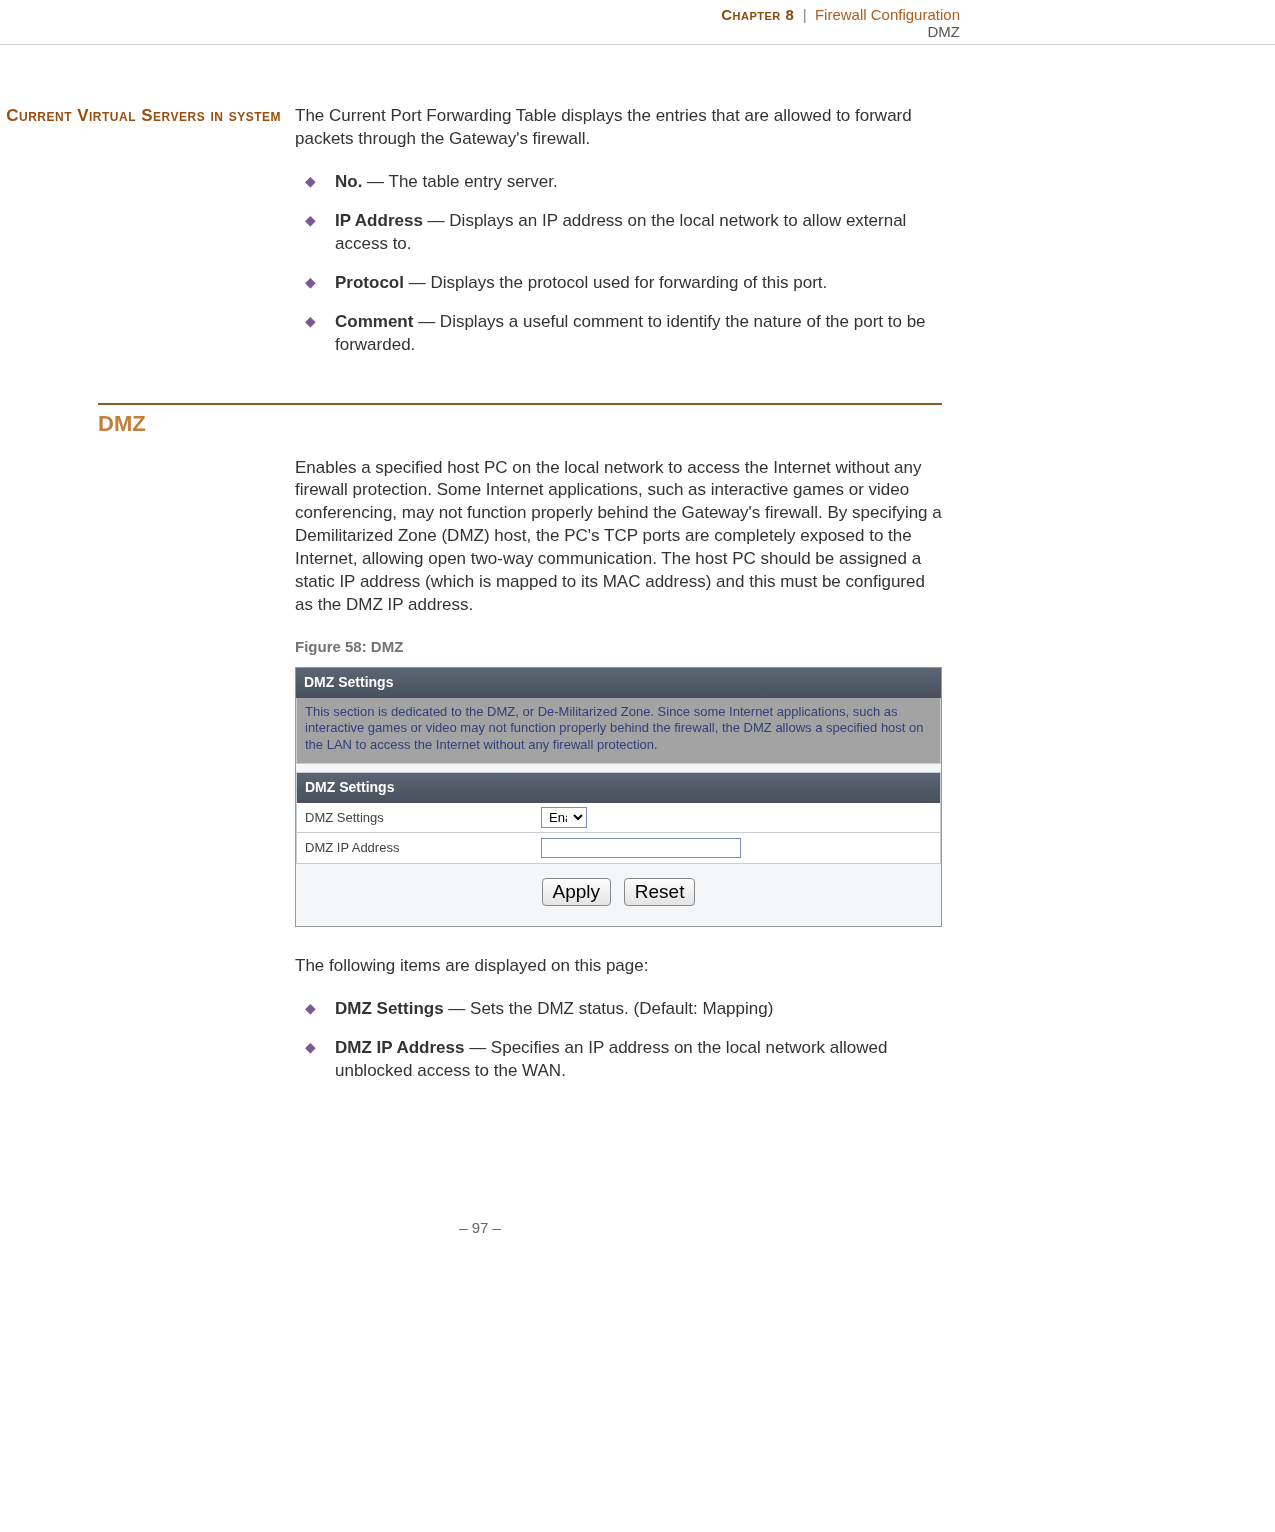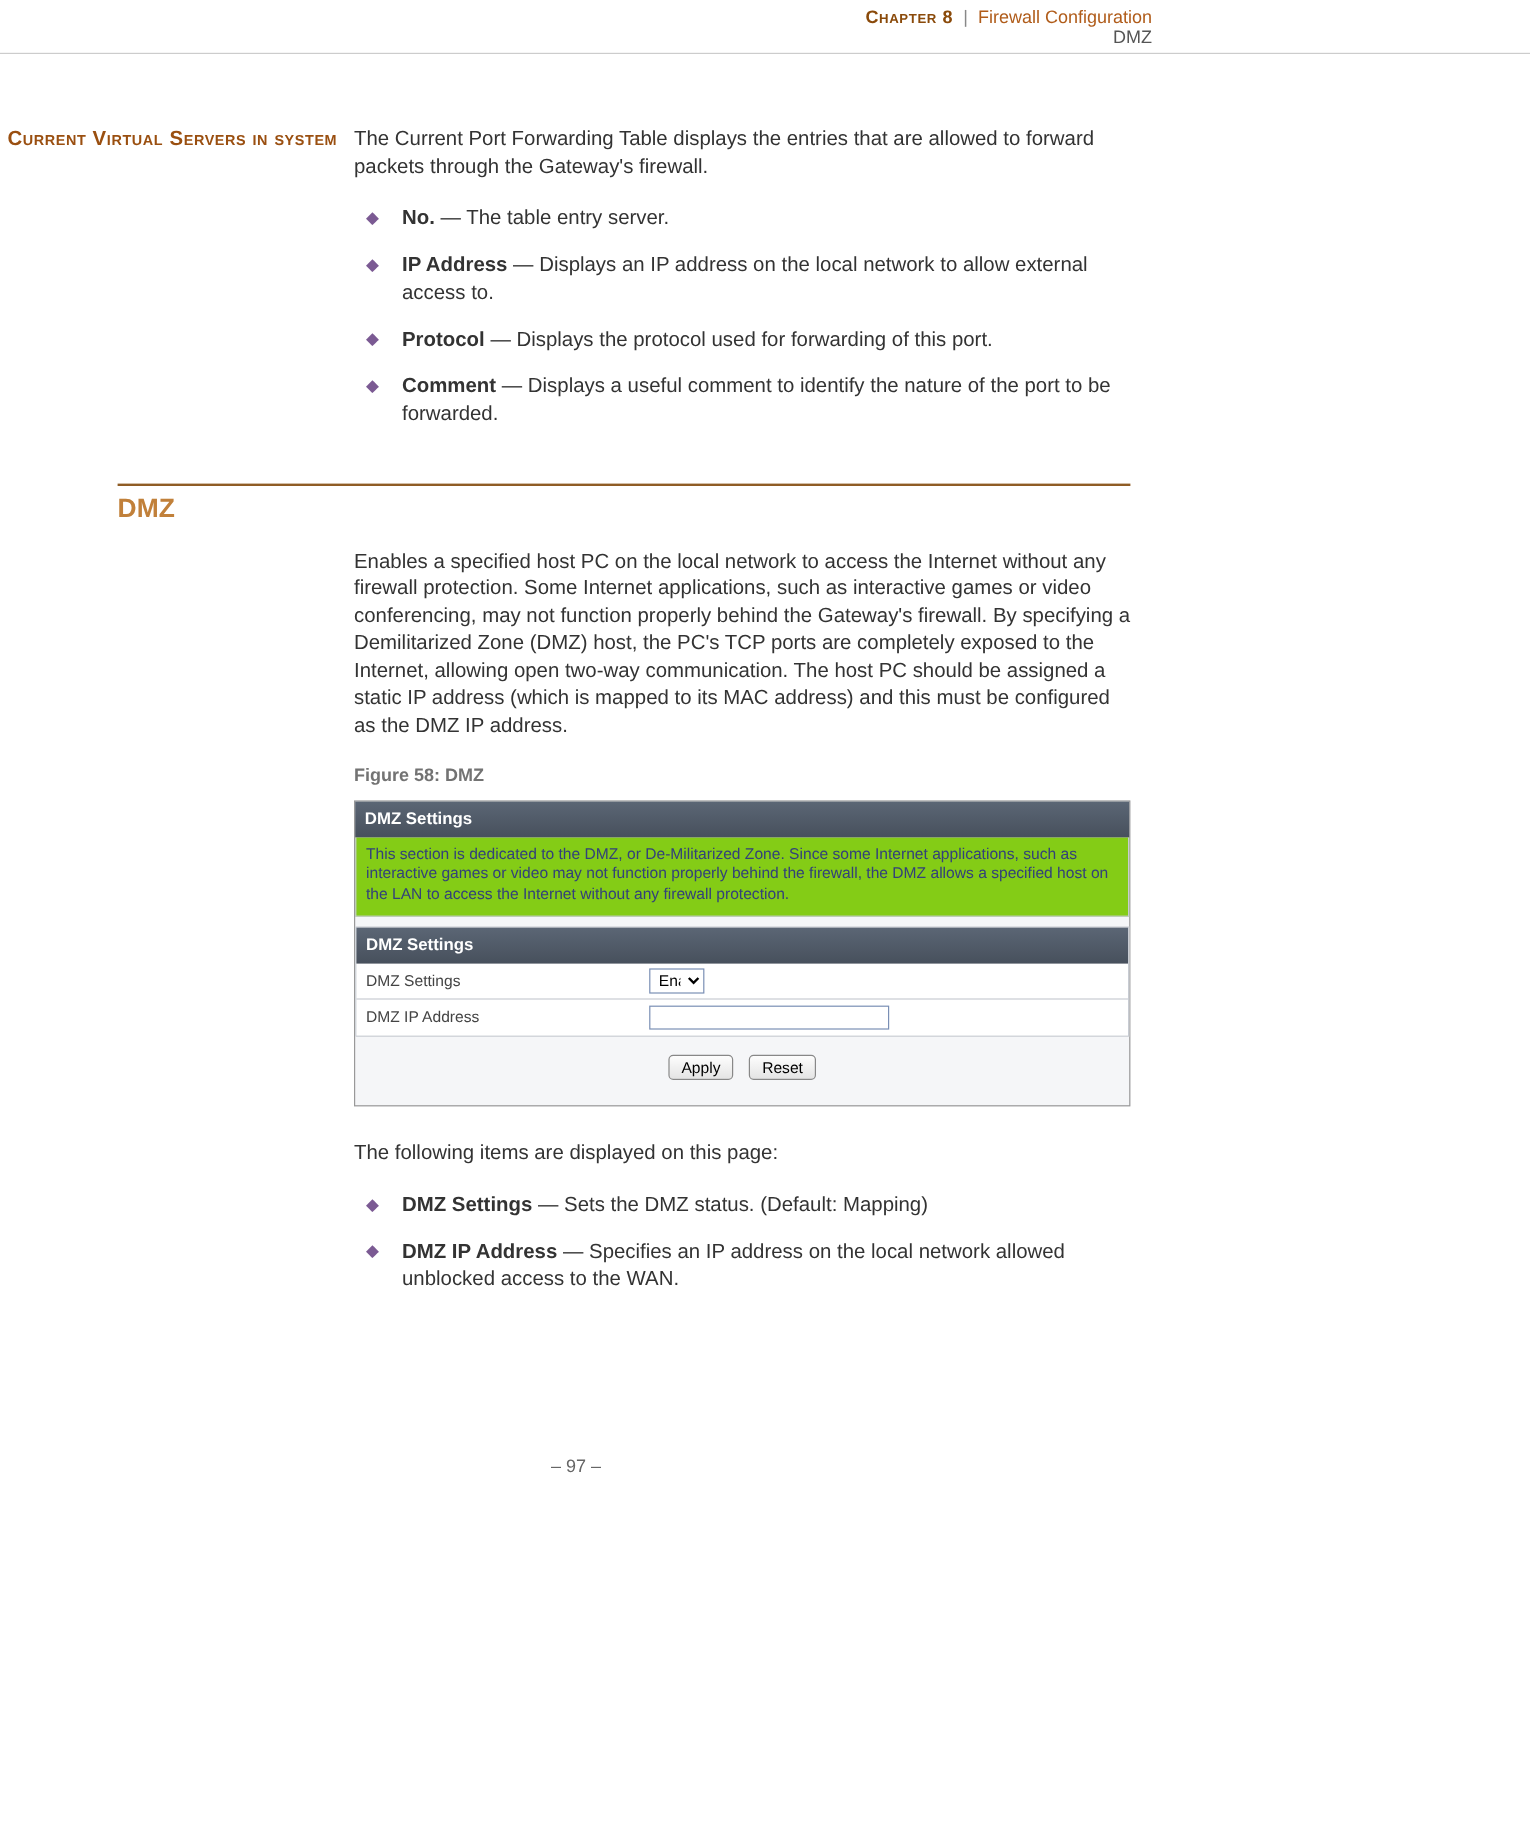--- a/index.html
+++ b/index.html
@@ -128,21 +128,21 @@
     padding: 5px 8px 6px 8px;
   }
   .ss-desc {
     padding: 6px 8px 10px 8px;
     font-family: Arial, sans-serif;
     font-size: 13px;
     line-height: 1.25;
     color: #33417a;
     border: 1px solid #c8ccd3;
     border-top: none;
-    background: #84cc16;
+    background: #a3a3a3;
     margin: 0;
   }
   .ss-table {
     border: 1px solid #c8ccd3;
     background: #fff;
     margin: 8px 0 0 0;
   }
   .ss-row {
     display: flex;
     align-items: center;
@@ -169,21 +169,21 @@
     box-sizing: border-box;
   }
   .ss-field select { width: 46px; }
   .ss-field input[type="text"] { width: 200px; height: 20px; }
   .ss-buttons {
     text-align: center;
     padding: 14px 0 20px 0;
   }
   .ss-buttons button {
     font-family: Arial, sans-serif;
-    font-size: 13px;
+    font-size: 19px;
     padding: 2px 10px;
     margin: 0 4px;
     border: 1px solid #888;
     border-radius: 4px;
     background: linear-gradient(#fdfdfd, #e4e4e4);
     cursor: pointer;
   }
   .footer {
     text-align: center;
     font-size: 15px;

